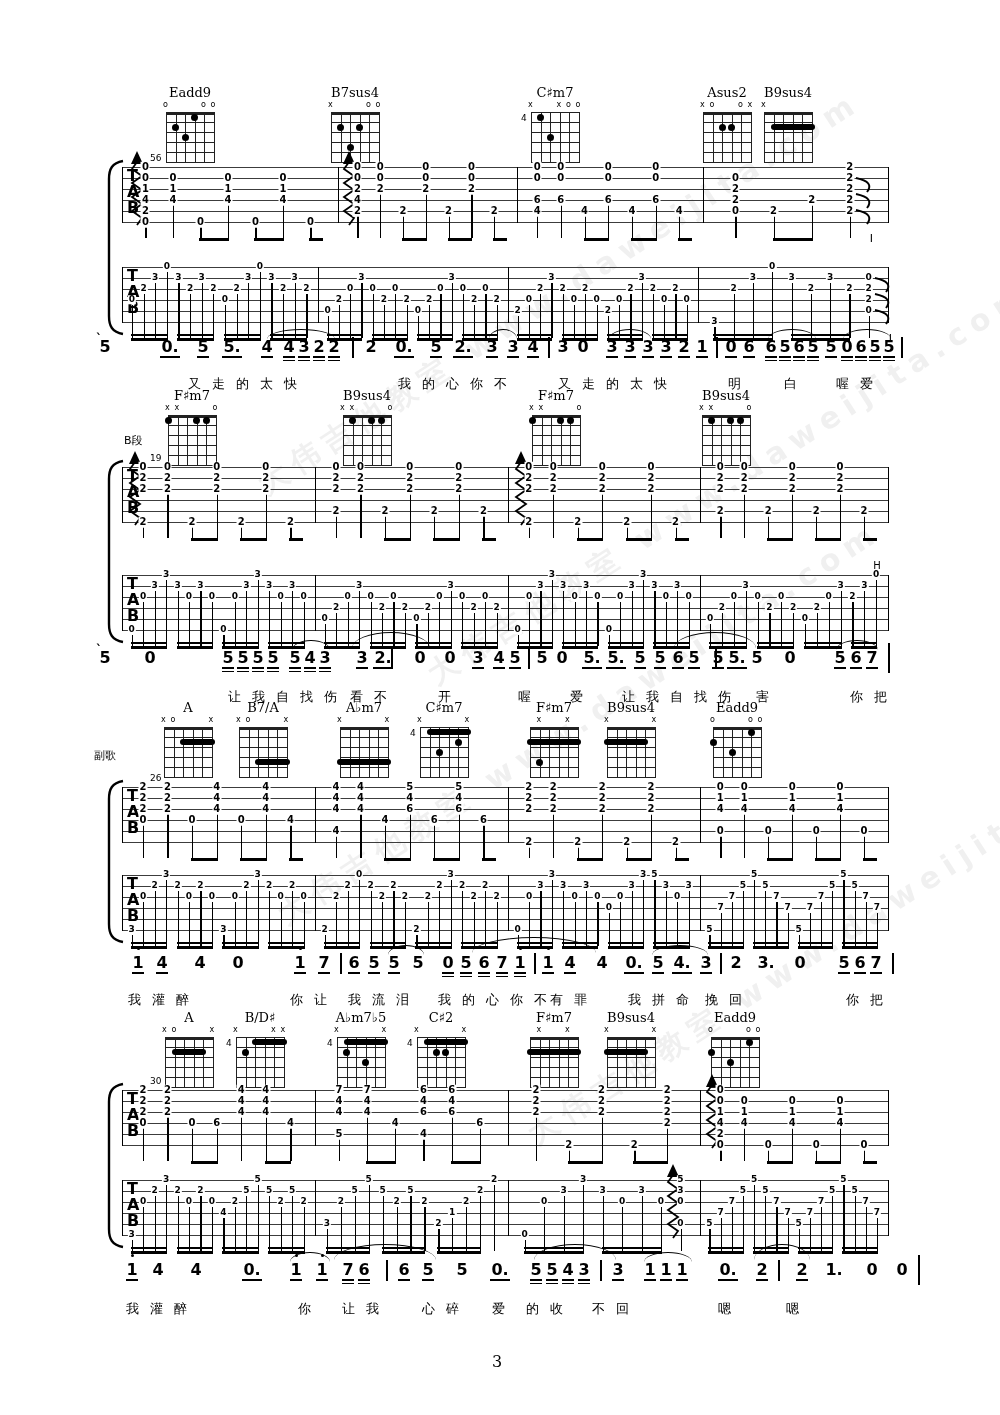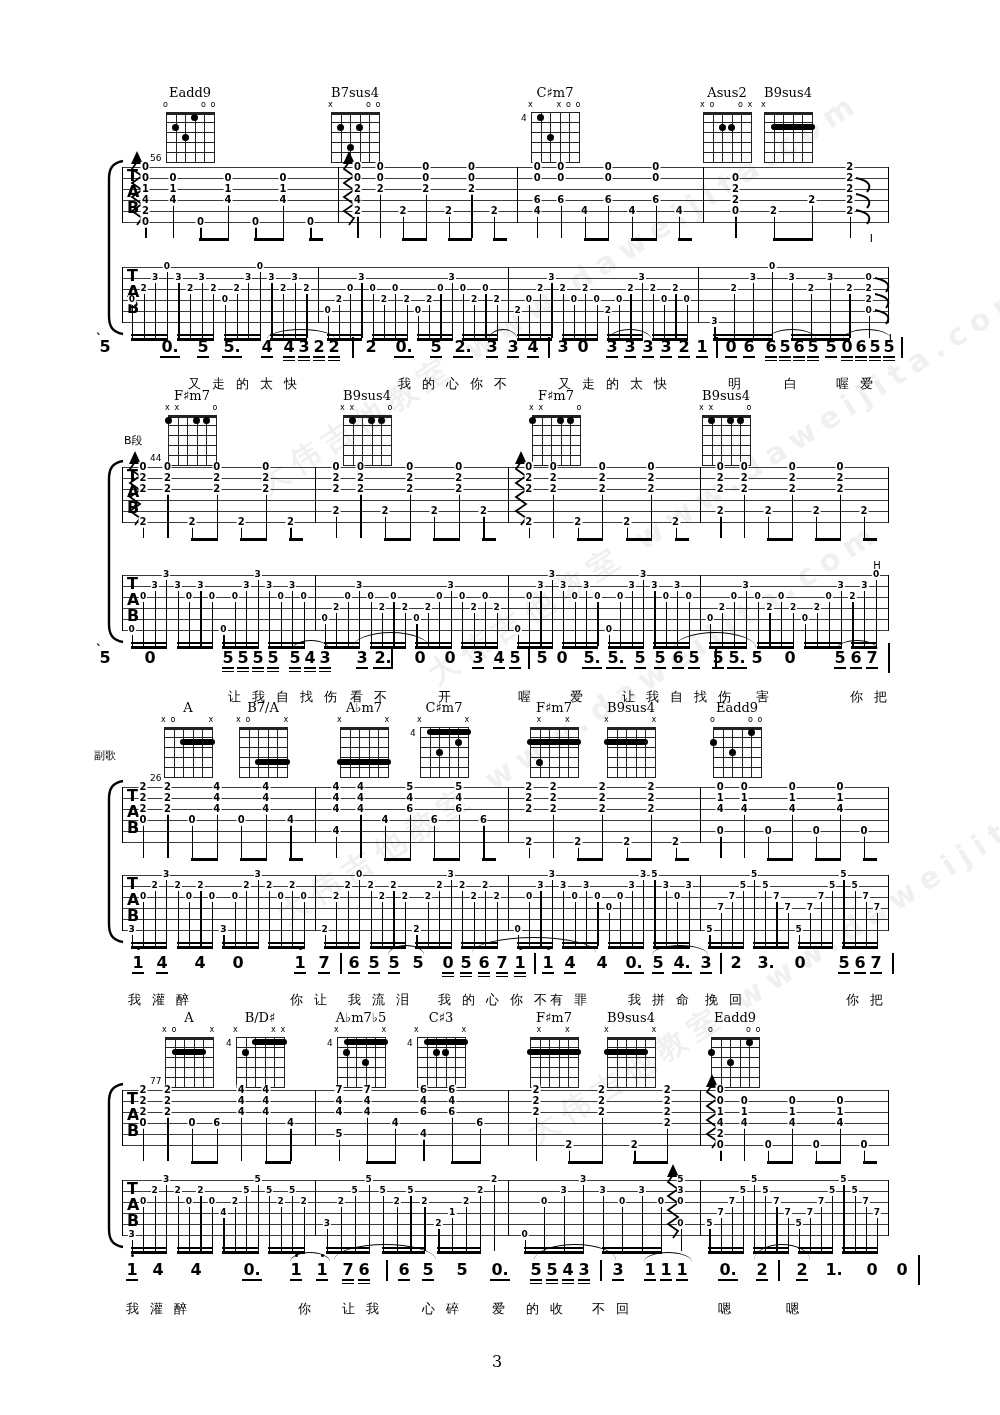--- a/index.html
+++ b/index.html
@@ -355,21 +355,21 @@
     <div style="left: 337px; top: 1057px; width: 48.5px; height: 1px; background: rgb(34, 34, 34);"></div>
     <div style="left: 337px; top: 1067px; width: 48.5px; height: 1px; background: rgb(34, 34, 34);"></div>
     <div style="left: 337px; top: 1077px; width: 48.5px; height: 1px; background: rgb(34, 34, 34);"></div>
     <div style="left: 337px; top: 1087px; width: 48.5px; height: 1px; background: rgb(34, 34, 34);"></div>
     <div style="left: 334px; top: 1026px; font-size: 8px; line-height: 1;">x</div>
     <div style="left: 381.5px; top: 1026px; font-size: 8px; line-height: 1;">x</div>
     <div style="left: 327px; top: 1038px; font-size: 9px;">4</div>
     <div style="left: 343px; top: 1048.5px; width: 7px; height: 7px; border-radius: 50%; background: rgb(0, 0, 0);"></div>
     <div style="left: 362px; top: 1058.5px; width: 7px; height: 7px; border-radius: 50%; background: rgb(0, 0, 0);"></div>
     <div style="left: 343.5px; top: 1039.2px; width: 44px; height: 5.5px; border-radius: 3px; background: rgb(0, 0, 0);"></div>
-    <div style="left: 401px; top: 1010px; width: 80px; text-align: center; font-size: 13px; font-family: &quot;DejaVu Serif&quot;, serif;">C♯3</div>
+    <div style="left: 401px; top: 1010px; width: 80px; text-align: center; font-size: 13px; font-family: &quot;DejaVu Serif&quot;, serif;">C♯2</div>
     <div style="left: 417px; top: 1037px; width: 1px; height: 50px; background: rgb(34, 34, 34);"></div>
     <div style="left: 426.5px; top: 1037px; width: 1px; height: 50px; background: rgb(34, 34, 34);"></div>
     <div style="left: 436px; top: 1037px; width: 1px; height: 50px; background: rgb(34, 34, 34);"></div>
     <div style="left: 445.5px; top: 1037px; width: 1px; height: 50px; background: rgb(34, 34, 34);"></div>
     <div style="left: 455px; top: 1037px; width: 1px; height: 50px; background: rgb(34, 34, 34);"></div>
     <div style="left: 464.5px; top: 1037px; width: 1px; height: 50px; background: rgb(34, 34, 34);"></div>
     <div style="left: 417px; top: 1037px; width: 48.5px; height: 1px; background: rgb(34, 34, 34);"></div>
     <div style="left: 417px; top: 1047px; width: 48.5px; height: 1px; background: rgb(34, 34, 34);"></div>
     <div style="left: 417px; top: 1057px; width: 48.5px; height: 1px; background: rgb(34, 34, 34);"></div>
     <div style="left: 417px; top: 1067px; width: 48.5px; height: 1px; background: rgb(34, 34, 34);"></div>
@@ -1018,21 +1018,21 @@
     <div style="left: 876.139px; top: 580px; width: 1.2px; height: 66px; background: rgb(0, 0, 0); z-index: 1;"></div>
     <div style="left: 709.082px; top: 646px; width: 37.5836px; height: 2.6px; background: rgb(0, 0, 0);"></div>
     <div style="left: 709.082px; top: 641.8px; width: 37.5836px; height: 2.2px; background: rgb(0, 0, 0);"></div>
     <div style="left: 756.527px; top: 646px; width: 37.5836px; height: 2.6px; background: rgb(0, 0, 0);"></div>
     <div style="left: 756.527px; top: 641.8px; width: 37.5836px; height: 2.2px; background: rgb(0, 0, 0);"></div>
     <div style="left: 803.972px; top: 646px; width: 37.5836px; height: 2.6px; background: rgb(0, 0, 0);"></div>
     <div style="left: 803.972px; top: 641.8px; width: 37.5836px; height: 2.2px; background: rgb(0, 0, 0);"></div>
     <div style="left: 851.416px; top: 646px; width: 25.7224px; height: 2.6px; background: rgb(0, 0, 0);"></div>
     <div style="left: 851.416px; top: 641.8px; width: 25.7224px; height: 2.2px; background: rgb(0, 0, 0);"></div>
     <div style="left: 873.139px; top: 560px; font-size: 10px;">H</div>
-    <div style="left: 150px; top: 453px; font-size: 9px;">44</div>
+    <div style="left: 150px; top: 453px; font-size: 9px;">19</div>
     <div style="left: 104px; top: 459px; width: 22px; height: 185px;"><svg width="22" height="185" viewBox="0 0 22 185" xmlns="http://www.w3.org/2000/svg">
         <path d="M19,2 C8,4 5,10 5,20 L5,165 C5,175 8,181 19,183" fill="none" stroke="#000" stroke-width="2.4"></path>
       </svg></div>
     <div style="left: 122px; top: 787px; width: 766px; height: 1px; background: rgb(60, 60, 60);"></div>
     <div style="left: 122px; top: 798px; width: 766px; height: 1px; background: rgb(60, 60, 60);"></div>
     <div style="left: 122px; top: 809px; width: 766px; height: 1px; background: rgb(60, 60, 60);"></div>
     <div style="left: 122px; top: 820px; width: 766px; height: 1px; background: rgb(60, 60, 60);"></div>
     <div style="left: 122px; top: 831px; width: 766px; height: 1px; background: rgb(60, 60, 60);"></div>
     <div style="left: 122px; top: 842px; width: 766px; height: 1px; background: rgb(60, 60, 60);"></div>
     <div style="left: 127px; top: 788px; font-size: 16px; font-weight: bold; line-height: 1;">T</div>
@@ -1587,21 +1587,21 @@
     <div style="left: 876.843px; top: 1213px; transform: translate(-50%, -50%); font-size: 9px; font-weight: bold; background: rgb(255, 255, 255); padding: 0px 1px; line-height: 1.05; z-index: 2;">7</div>
     <div style="left: 876.843px; top: 1218px; width: 1.2px; height: 33px; background: rgb(0, 0, 0); z-index: 1;"></div>
     <div style="left: 708.484px; top: 1251px; width: 35.4718px; height: 2.6px; background: rgb(0, 0, 0);"></div>
     <div style="left: 708.484px; top: 1246.8px; width: 35.4718px; height: 2.2px; background: rgb(0, 0, 0);"></div>
     <div style="left: 753.113px; top: 1251px; width: 35.4718px; height: 2.6px; background: rgb(0, 0, 0);"></div>
     <div style="left: 753.113px; top: 1246.8px; width: 35.4718px; height: 2.2px; background: rgb(0, 0, 0);"></div>
     <div style="left: 797.742px; top: 1251px; width: 35.4718px; height: 2.6px; background: rgb(0, 0, 0);"></div>
     <div style="left: 797.742px; top: 1246.8px; width: 35.4718px; height: 2.2px; background: rgb(0, 0, 0);"></div>
     <div style="left: 842.371px; top: 1251px; width: 35.4718px; height: 2.6px; background: rgb(0, 0, 0);"></div>
     <div style="left: 842.371px; top: 1246.8px; width: 35.4718px; height: 2.2px; background: rgb(0, 0, 0);"></div>
-    <div style="left: 150px; top: 1076px; font-size: 9px;">77</div>
+    <div style="left: 150px; top: 1076px; font-size: 9px;">30</div>
     <div style="left: 104px; top: 1082px; width: 22px; height: 167px;"><svg width="22" height="167" viewBox="0 0 22 167" xmlns="http://www.w3.org/2000/svg">
         <path d="M19,2 C8,4 5,10 5,20 L5,147 C5,157 8,163 19,165" fill="none" stroke="#000" stroke-width="2.4"></path>
       </svg></div>
     <div style="left: 105px; top: 347px; transform: translate(-50%, -50%); font-size: 16px; font-weight: bold; line-height: 1; white-space: nowrap;">5</div>
     <div style="left: 96px; top: 332px; font-size: 12px; font-weight: bold;">`</div>
     <div style="left: 170px; top: 347px; transform: translate(-50%, -50%); font-size: 16px; font-weight: bold; line-height: 1; white-space: nowrap;">0.</div>
     <div style="left: 160px; top: 356px; width: 20px; height: 1.7px; background: rgb(0, 0, 0);"></div>
     <div style="left: 203px; top: 347px; transform: translate(-50%, -50%); font-size: 16px; font-weight: bold; line-height: 1; white-space: nowrap;">5</div>
     <div style="left: 197px; top: 356px; width: 12px; height: 1.7px; background: rgb(0, 0, 0);"></div>
     <div style="left: 232px; top: 347px; transform: translate(-50%, -50%); font-size: 16px; font-weight: bold; line-height: 1; white-space: nowrap;">5.</div>

